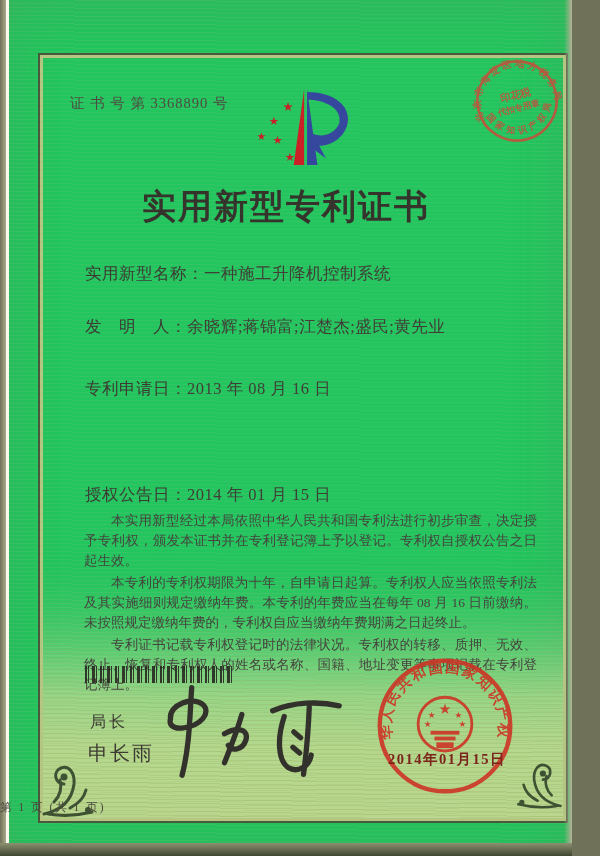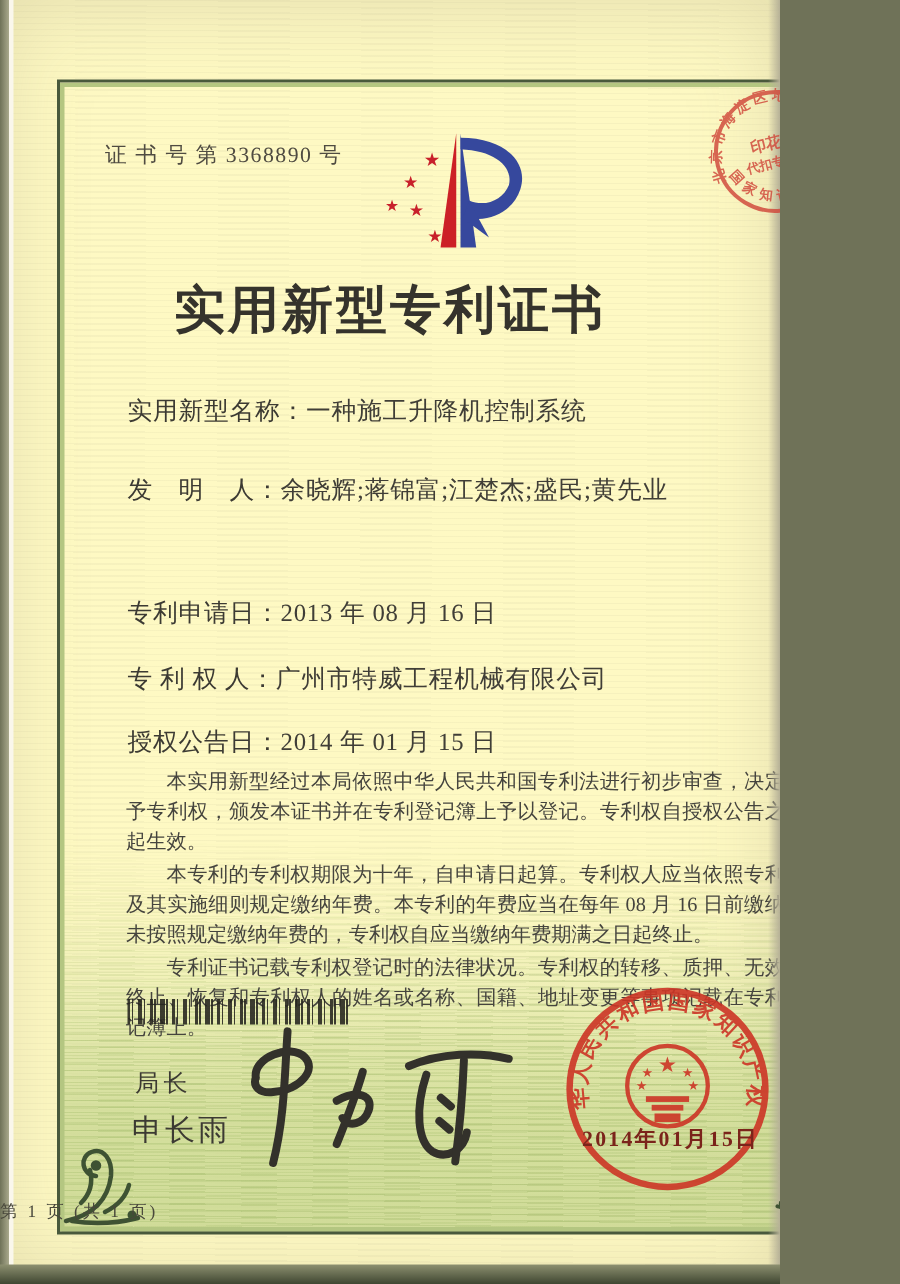--- a/index.html
+++ b/index.html
@@ -1,39 +1,39 @@
 <!DOCTYPE html>
 <html><head>
 <meta charset="utf-8">
 <style>
   html,body{margin:0;padding:0;background:#6f7258;}
   .page{
-    position:relative;width:520px;height:856px;overflow:hidden;
-    background:#fef9c3;
+    position:relative;width:572px;height:856px;overflow:hidden;
+    background:#22c55e;
     font-family:"Liberation Serif","DejaVu Serif",serif;
     box-shadow:inset 0 0 60px rgba(120,110,80,.22);
   }
   .texture{position:absolute;inset:0;
     background:repeating-linear-gradient(0.4deg, rgba(190,185,150,.12) 0 1px, transparent 1px 4px);
     pointer-events:none;}
   .green-zone{position:absolute;left:41px;top:556px;width:526px;height:266px;
     background:
       repeating-linear-gradient(0.8deg, rgba(148,176,92,.28) 0 1px, transparent 1px 4px),
       repeating-linear-gradient(-0.8deg, rgba(148,176,92,.18) 0 1px, transparent 1px 5px),
       linear-gradient(to bottom, rgba(216,226,168,0) 0, rgba(214,224,162,.55) 110px, rgba(205,218,150,.85) 190px, rgba(203,216,148,.9) 100%);
     -webkit-mask-image:linear-gradient(to bottom, transparent 0, #000 140px);
     mask-image:linear-gradient(to bottom, transparent 0, #000 140px);}
   .frame{position:absolute;left:38px;top:53px;width:526px;height:766px;
     border:2px solid #49593c;box-shadow:inset 0 0 0 3px #b4c681;}
   .cert-no{position:absolute;left:70px;top:94px;font-size:14.5px;color:#4f4b41;letter-spacing:1px;}
   .title{position:absolute;left:0;right:0;top:184px;text-align:center;
     font-size:34px;font-weight:600;color:#35332c;letter-spacing:2px;margin:0;}
   .field{position:absolute;left:85px;right:58px;font-size:16.5px;color:#403e37;letter-spacing:.5px;white-space:nowrap;}
   .field .lbl{color:#3c3a33;}
-  .f0{top:263px}.f1{top:316px}.f2{top:360px}.f3{top:398px}.f4{top:442px}.f5{top:484px}
+  .f0{top:263px}.f1{top:316px}.f2{top:360px}.f3{top:378px}.f4{top:442px}.f5{top:484px}
   .body-text{position:absolute;left:84px;width:453px;top:511px;
     font-size:13.5px;line-height:20px;color:#45443e;text-align:justify;}
   .body-text p{margin:0 0 2px 0;text-indent:2em;}
   .barcode{position:absolute;left:85px;top:666px;width:148px;height:17px;opacity:.88;
     background:repeating-linear-gradient(90deg,#25241e 0 2px,transparent 2px 3px,#25241e 3px 4px,transparent 4px 7px,#25241e 7px 10px,transparent 10px 11px,#25241e 11px 12px,transparent 12px 15px);}
   .issuer-title{position:absolute;left:90px;top:712px;font-size:16px;color:#3c3a33;letter-spacing:3px;}
   .issuer-name{position:absolute;left:88px;top:740px;font-size:20px;color:#3c3a33;letter-spacing:2px;}
   .signature{position:absolute;left:148px;top:676px;width:205px;height:106px;z-index:4;}
   .seal{position:absolute;left:373px;top:654px;width:144px;height:144px;z-index:5;opacity:.9;}
   .seal-date{position:absolute;left:388px;top:750px;width:170px;z-index:6;
@@ -96,23 +96,20 @@
   <h1 class="title">实用新型专利证书</h1>
 
   <div class="field f0">
     <span class="lbl">实用新型名称：</span><span>一种施工升降机控制系统</span>
   </div>
   <div class="field f1">
     <span class="lbl">发　明　人：</span><span>余晓辉;蒋锦富;江楚杰;盛民;黄先业</span>
   </div>
   <div class="field f3">
     <span class="lbl">专利申请日：</span><span>2013 年 08 月 16 日</span>
-  </div>
-  <div class="field f4">
-    <span class="lbl">专 利 权 人：</span><span>广州市特威工程机械有限公司</span>
   </div>
   <div class="field f5">
     <span class="lbl">授权公告日：</span><span>2014 年 01 月 15 日</span>
   </div>
 
   <div class="body-text">
     <p>本实用新型经过本局依照中华人民共和国专利法进行初步审查，决定授予专利权，颁发本证书并在专利登记簿上予以登记。专利权自授权公告之日起生效。</p>
     <p>本专利的专利权期限为十年，自申请日起算。专利权人应当依照专利法及其实施细则规定缴纳年费。本专利的年费应当在每年 08 月 16 日前缴纳。未按照规定缴纳年费的，专利权自应当缴纳年费期满之日起终止。</p>
     <p>专利证书记载专利权登记时的法律状况。专利权的转移、质押、无效、终止、恢复和专利权人的姓名或名称、国籍、地址变更等事项记载在专利登记簿上。</p>
   </div>

